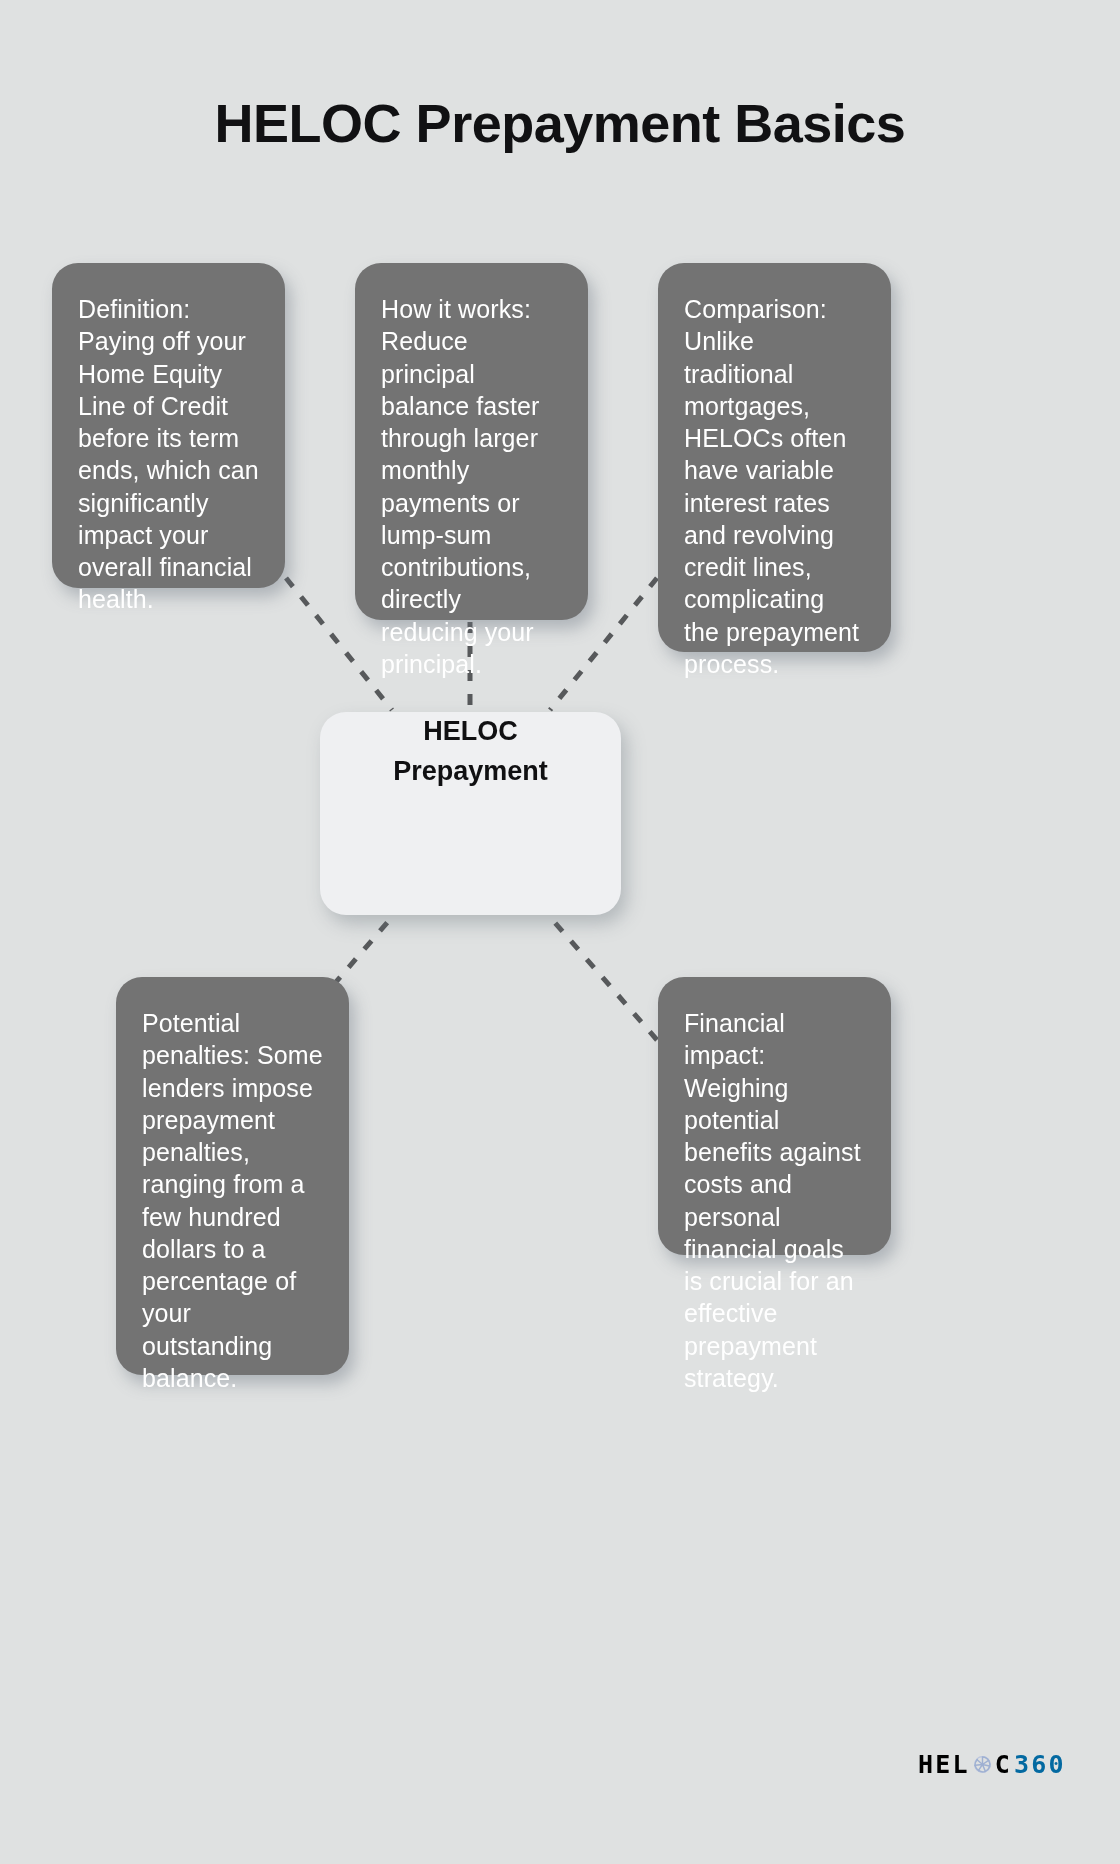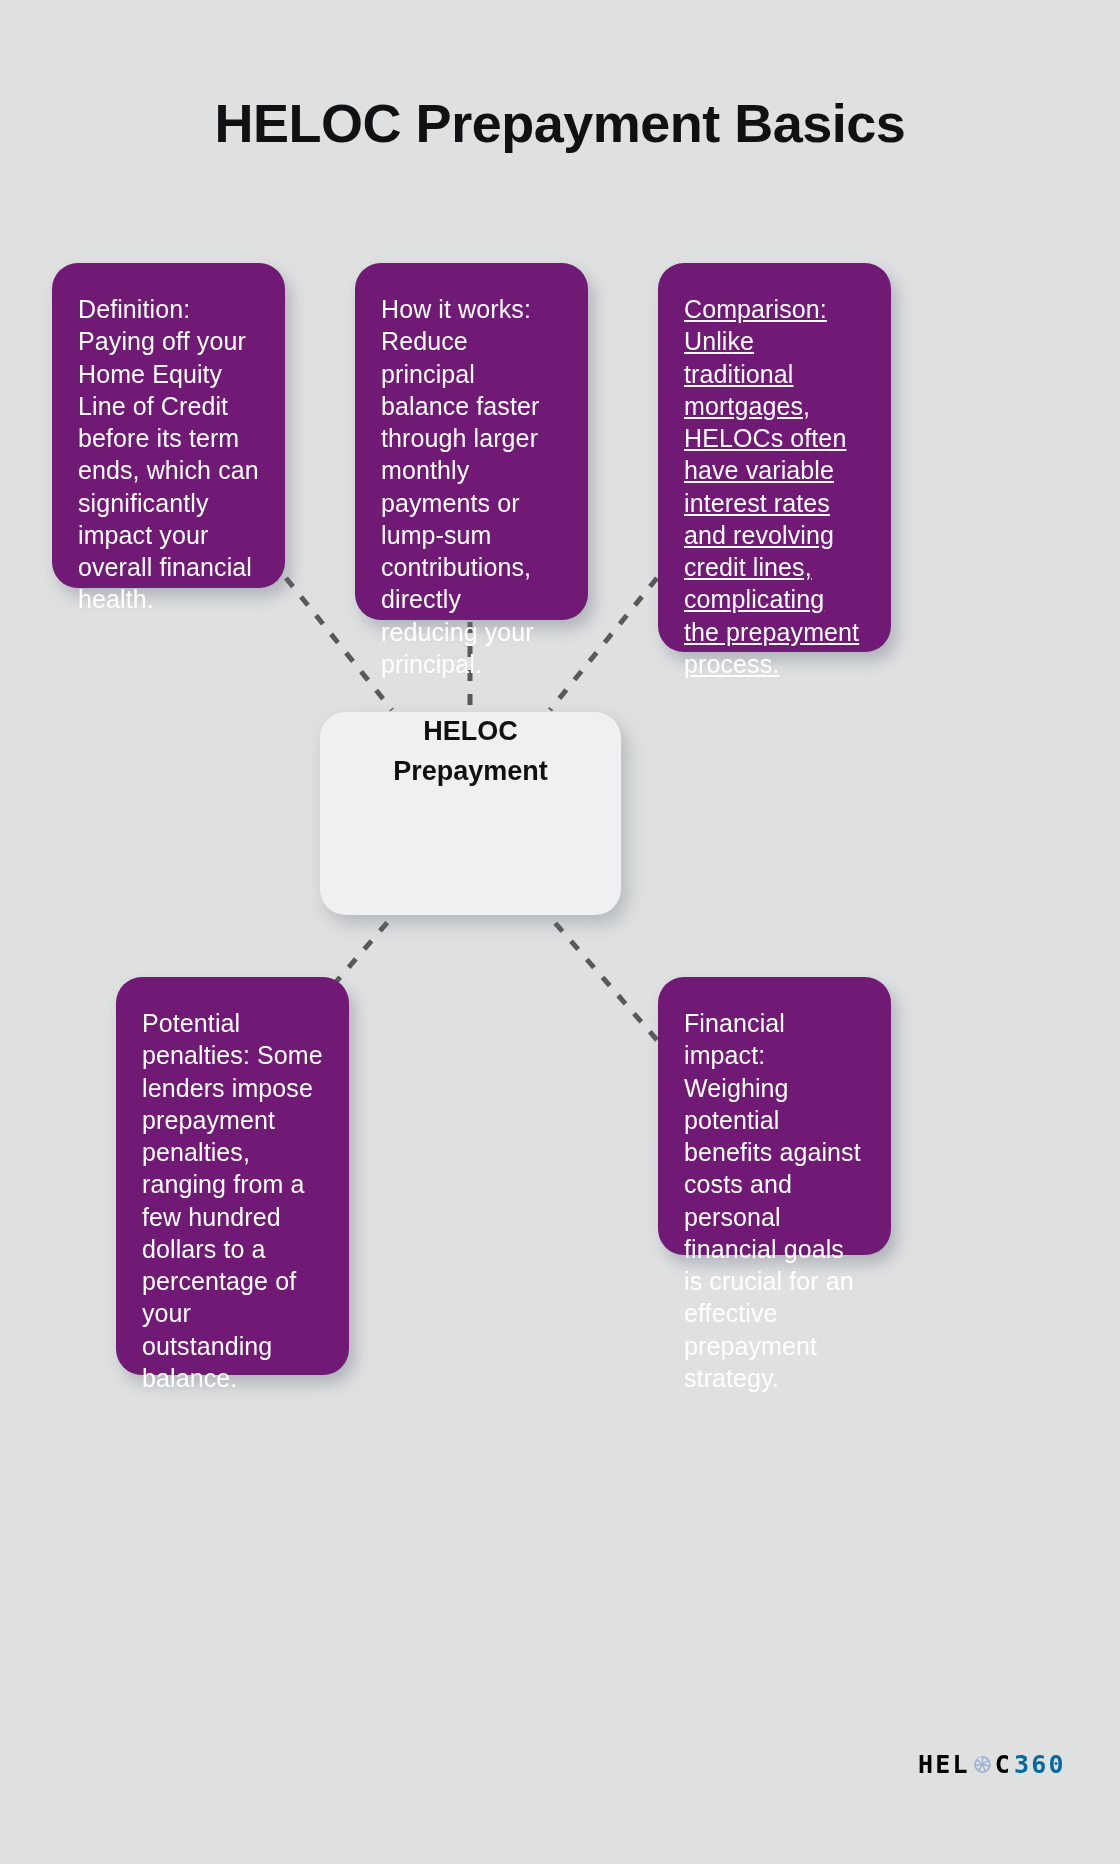--- a/index.html
+++ b/index.html
@@ -44,32 +44,32 @@
     top: 0;
     width: 1120px;
     height: 1864px;
     pointer-events: none;
   }
 
   
   .node {
     position: absolute;
     border-radius: 26px;
-    background: #701a75;
+    background: #737373;
     color: #ffffff;
     padding: 30px 26px 26px 26px;
     font-size: 25px;
     line-height: 1.29;
     box-shadow: 6px 9px 16px rgba(110,120,130,0.42);
     letter-spacing: 0.1px;
   }
 
   #node-definition   { left: 52px;  top: 263px;  width: 233px; height: 325px; }
   #node-how-it-works { left: 355px; top: 263px;  width: 233px; height: 357px; }
-  #node-comparison   { left: 658px; top: 263px;  width: 233px; height: 389px; text-decoration: underline; }
+  #node-comparison   { left: 658px; top: 263px;  width: 233px; height: 389px; }
   #node-penalties    { left: 68px;  top: 977px;  width: 233px; height: 398px; margin-left: 48px; }
   #node-impact       { left: 658px; top: 977px;  width: 233px; height: 278px; }
 
   
   .hub {
     position: absolute;
     left: 320px;
     top: 712px;
     width: 301px;
     height: 203px;

